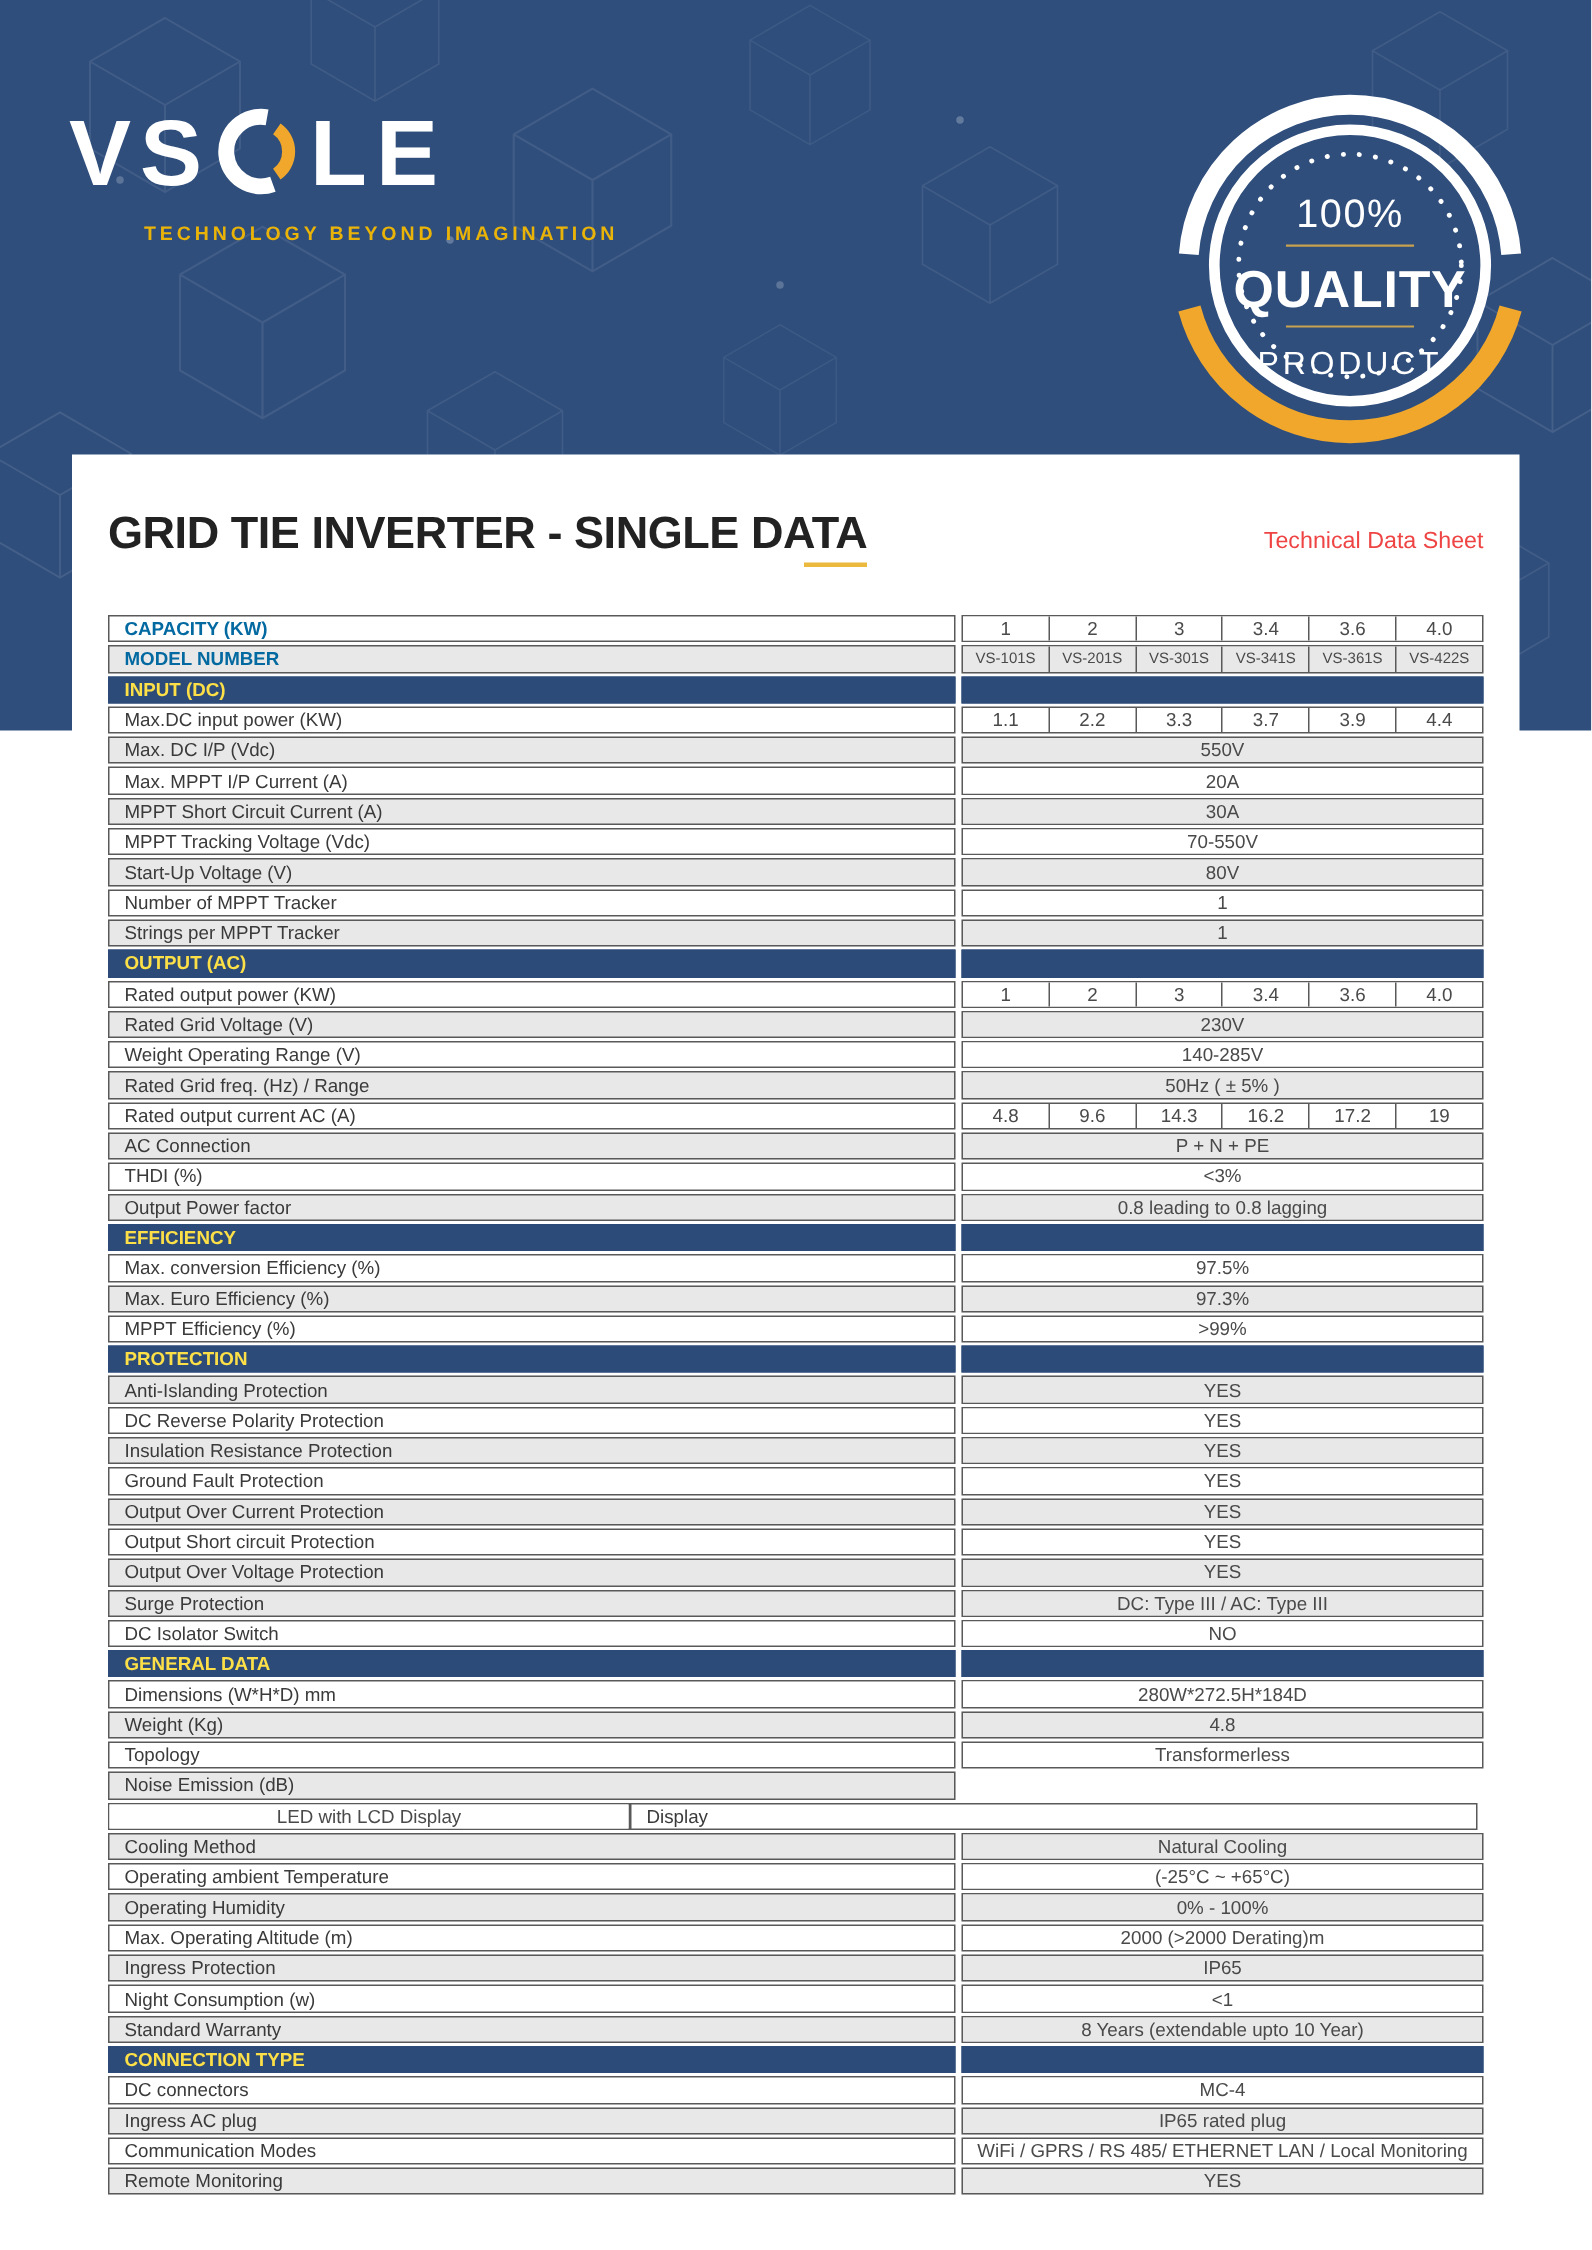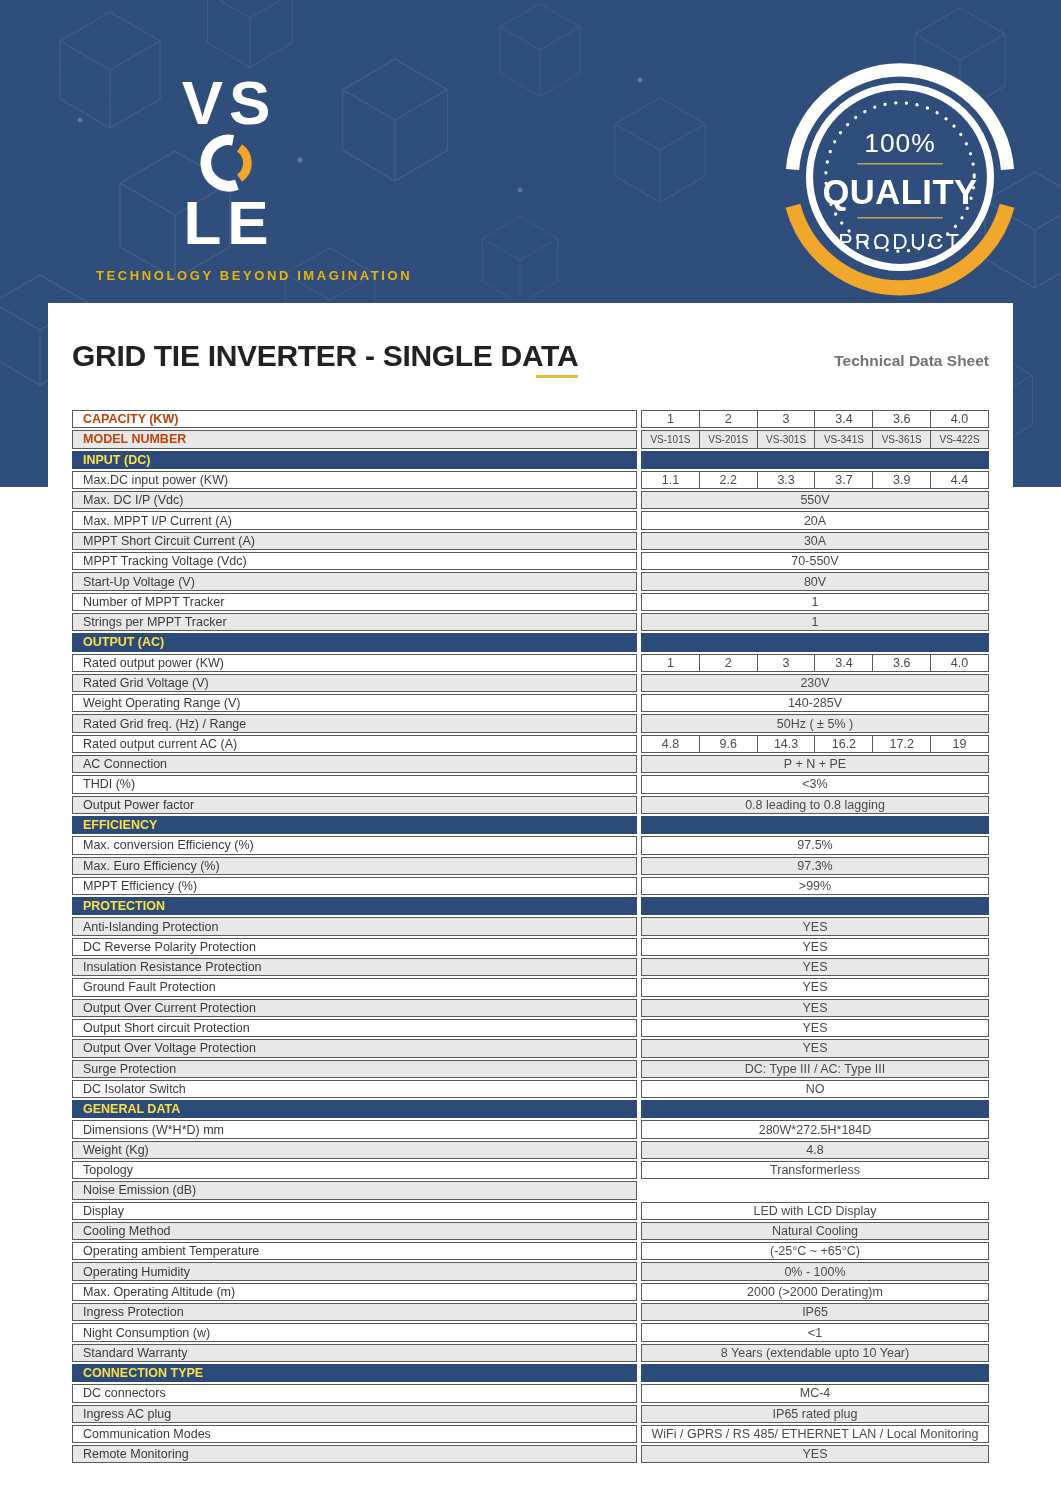--- a/index.html
+++ b/index.html
@@ -2,52 +2,52 @@
 <html><head>
 <meta charset="utf-8">
 <style>
   html,body{margin:0;padding:0;background:#ffffff;}
   .page{position:relative;width:1061px;height:1500px;background:#ffffff;overflow:hidden;
         font-family:"Liberation Sans",sans-serif;}
   .blue-header{position:absolute;left:0;top:0;width:1061px;height:487px;background:#2F4E7C;}
   .pattern{position:absolute;left:0;top:0;}
   
   .logo{position:absolute;left:46px;top:72px;}
-  .logo-line{display:flex;align-items:center;color:#ffffff;font-weight:bold;
-             font-size:62px;letter-spacing:6px;line-height:1;flex-direction:column;}
+  .logo-line{display:flex;align-items:flex-start;color:#ffffff;font-weight:bold;
+             font-size:62px;letter-spacing:6px;line-height:1;}
   .logo-o{display:inline-block;width:58px;height:58px;margin:0 4px;}
   .tagline{margin-top:14px;margin-left:50px;color:#eab308;font-weight:bold;
            font-size:13px;letter-spacing:2.6px;}
   
   .badge{position:absolute;left:778px;top:55px;width:244px;height:244px;}
   .badge text{fill:#ffffff;font-family:"Liberation Sans",sans-serif;}
   
   .panel{position:absolute;left:48px;top:303px;width:965px;height:1197px;background:#ffffff;}
   .title-row{position:absolute;left:24px;top:36px;width:917px;display:flex;
              justify-content:space-between;align-items:baseline;}
   .doc-title{font-size:30px;color:#222222;letter-spacing:-0.3px;white-space:nowrap;}
   .t-reg{font-weight:bold;}
   .t-bold{font-weight:bold;position:relative;display:inline-block;}
   .t-underline{position:absolute;right:0;bottom:-5px;width:42px;height:3px;background:#EBB93D;}
-  .sheet-label{font-size:15.5px;font-weight:bold;color:#737373;}
+  .sheet-label{font-size:15.5px;font-weight:normal;color:#ef4444;}
   
   .table-wrap{position:absolute;left:24px;top:107px;width:917px;}
   .trow{display:flex;height:18.3px;margin-bottom:2px;}
   .tcell{box-sizing:border-box;}
   .lbl{width:565px;margin-right:4px;border:1px solid #595959;display:flex;align-items:center;
        padding-left:10px;font-size:12.5px;color:#3a3a3a;white-space:nowrap;overflow:hidden;}
   .vals{width:348px;border:1px solid #595959;display:flex;}
   .col{flex:1 1 0;display:flex;align-items:center;justify-content:center;font-size:12.5px;
        color:#4a4a4a;border-left:1px solid #595959;white-space:nowrap;overflow:hidden;}
   .col:first-child{border-left:none;}
   .colspan{flex:1;display:flex;align-items:center;justify-content:center;font-size:12.5px;
        color:#4a4a4a;white-space:nowrap;overflow:hidden;}
   .w{background:#ffffff;}
   .g{background:#E8E8E8;}
-  .b{font-weight:bold;color:#c2410c;}
+  .b{font-weight:bold;color:#0369a1;}
   .small .col{font-size:10px;}
   .section-lbl{background:#2C4B78;border-color:#2C4B78;color:#fde047;font-weight:bold;}
   .section-vals{background:#2C4B78;border-color:#2C4B78;}
 </style>
 </head>
 <body>
 
 <div class="page">
 
   <div class="blue-header">
@@ -358,24 +358,24 @@
         <div class="trow">
           <div class="tcell lbl w">Topology</div>
           <div class="tcell vals w">
             <div class="colspan w">Transformerless</div>
           </div>
         </div>
         <div class="trow">
           <div class="tcell lbl g">Noise Emission (dB)</div>
         </div>
         <div class="trow">
+          <div class="tcell vals w">
+            <div class="colspan w">LED with LCD Display</div>
+          </div>
           <div class="tcell lbl w">Display</div>
-          <div class="tcell vals w">
-            <div class="colspan w">LED with LCD Display</div>
-          </div>
         </div>
         <div class="trow">
           <div class="tcell lbl g">Cooling Method</div>
           <div class="tcell vals g">
             <div class="colspan g">Natural Cooling</div>
           </div>
         </div>
         <div class="trow">
           <div class="tcell lbl w">Operating ambient Temperature</div>
           <div class="tcell vals w">

